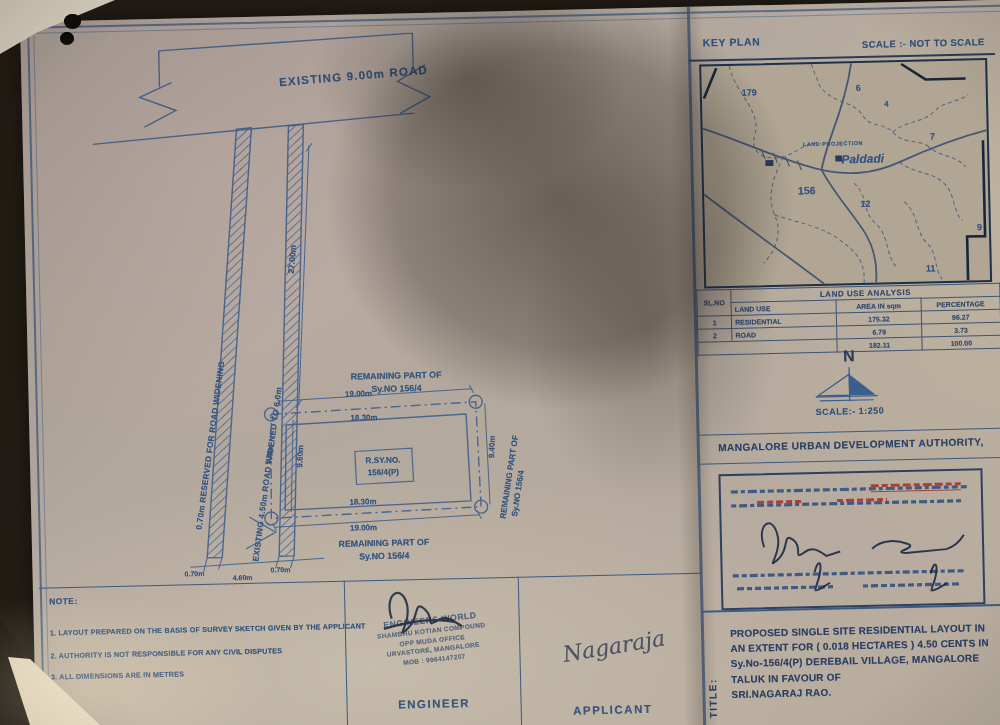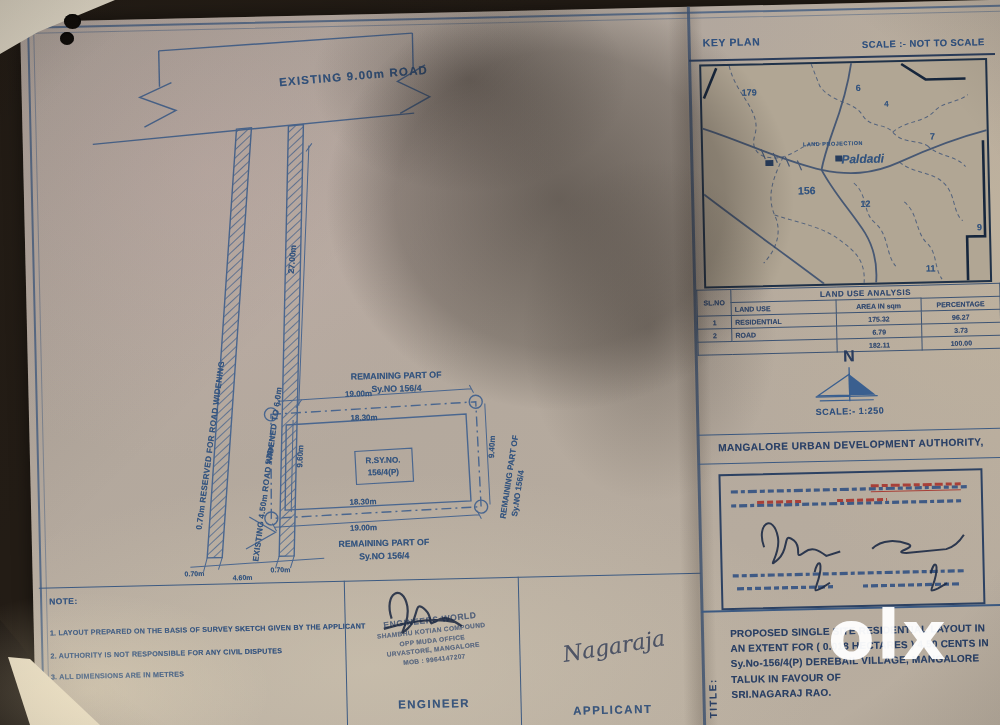--- a/index.html
+++ b/index.html
@@ -325,15 +325,14 @@
 
     </div>
   </div>
 
   <div class="wedge-tl"></div>
   <div class="wedge-bl-dark"></div>
   <div class="wedge-bl-curl"></div>
   <div class="hole" style="left:64px;top:14px;width:17px;height:15px"></div>
   <div class="hole" style="left:60px;top:32px;width:14px;height:13px"></div>
   <div class="overlay"></div>
-  <div class="olx">olx</div>
 
 </div>
 
 </body></html>

